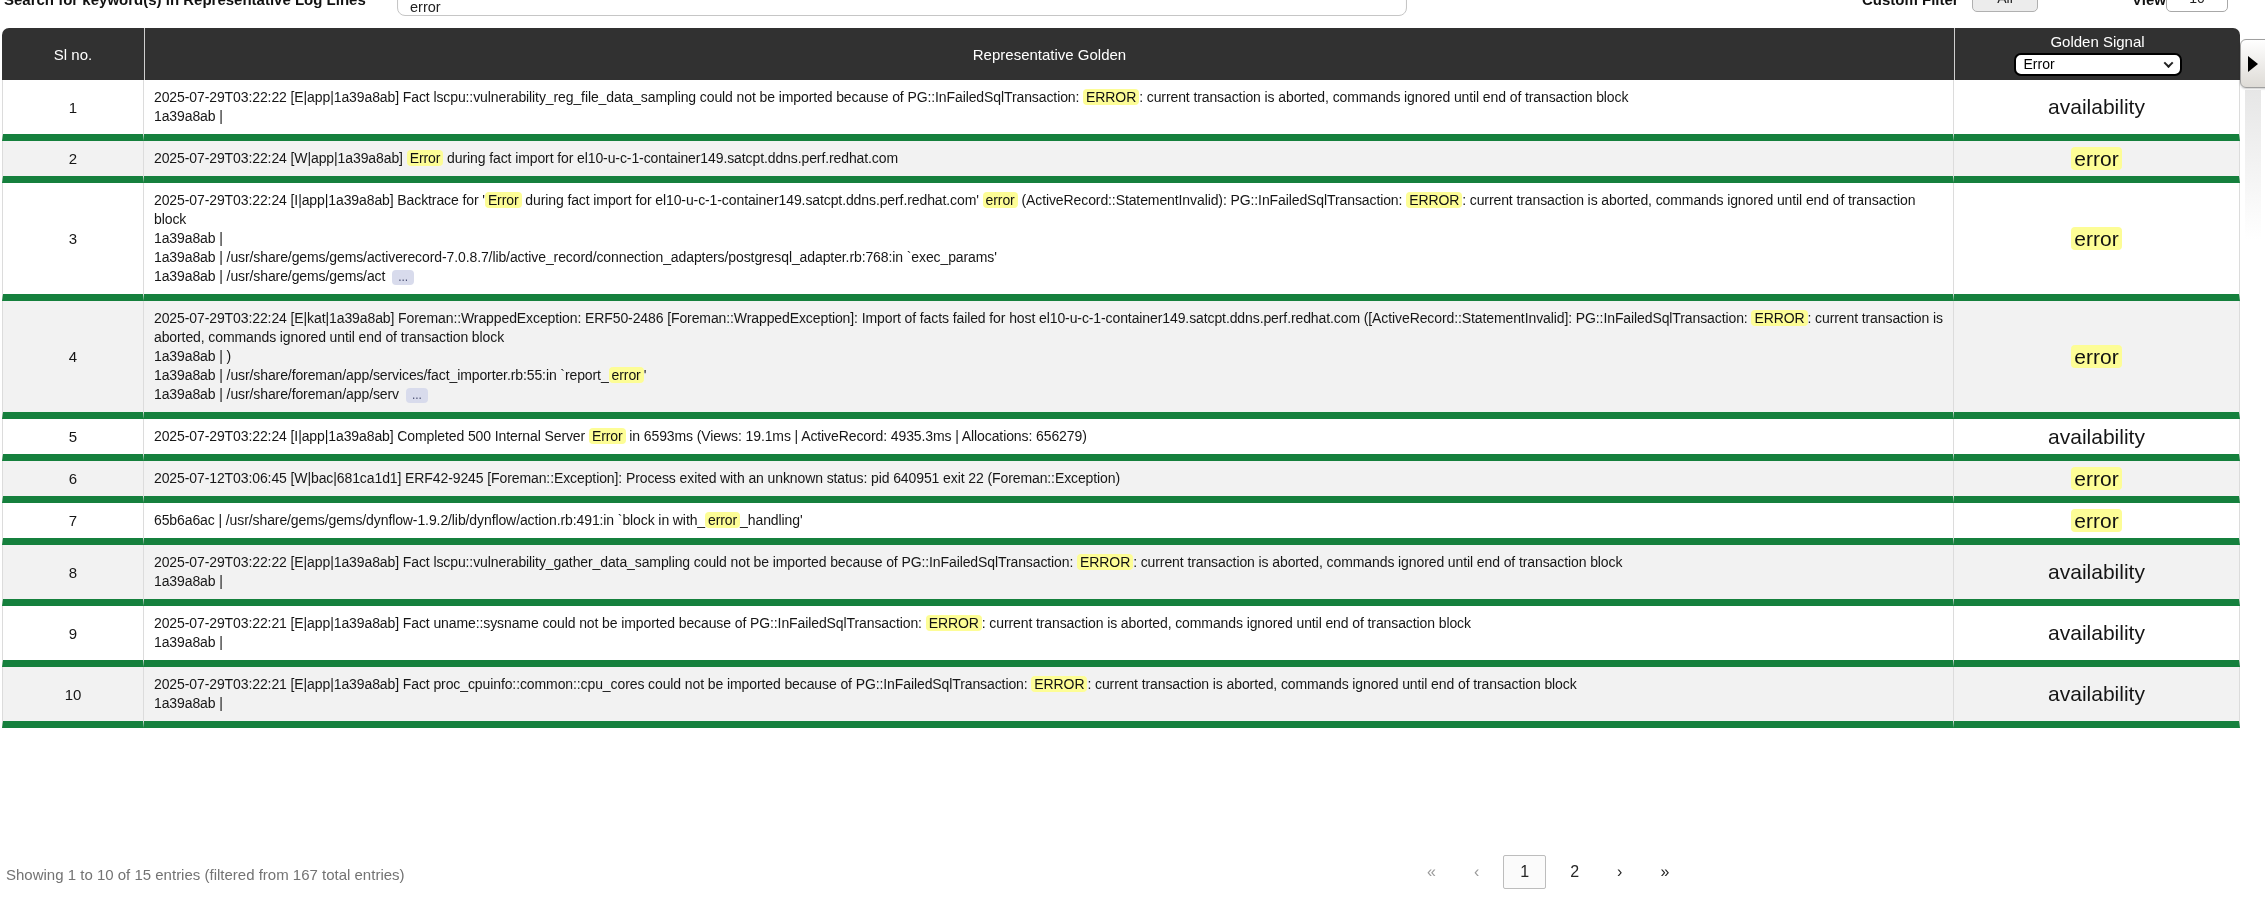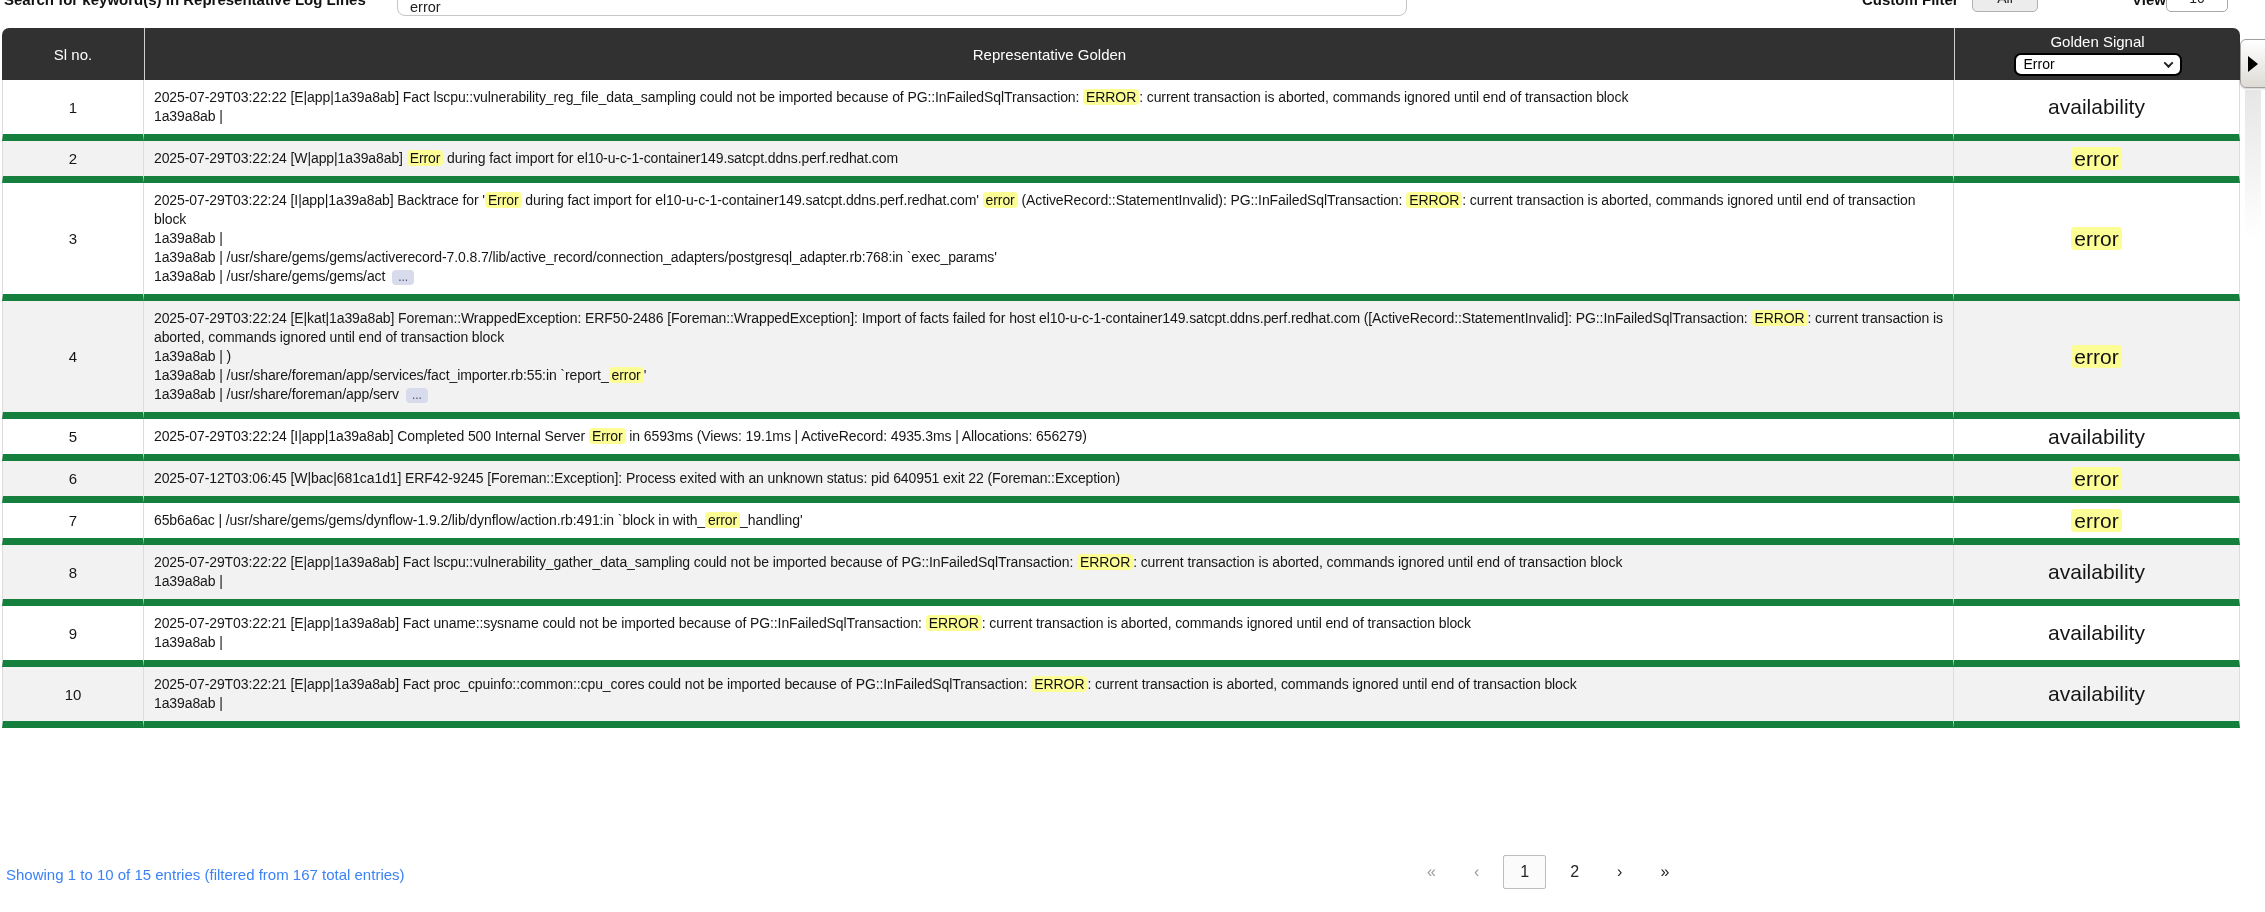--- a/index.html
+++ b/index.html
@@ -45,21 +45,21 @@
   .cell-log { padding:8px 10px; font-size:14px; letter-spacing:-0.1px; }
   .ll-line { line-height:19px; word-wrap:break-word; }
   .ll-line + .ll-line { }
   .cell-signal { text-align:center; font-size:21px; }
   mark.hl { background:#fdfd96; color:#111; padding:0 3px; border-radius:4px; }
   .ellipsis-btn { display:inline-block; background:#d8dbec; color:#4a4f72; border-radius:4px;
     padding:1px 6px 2px 6px; font-size:12px; line-height:12px; margin-left:7px;
     vertical-align:middle; cursor:pointer; }
 
   
-  .info { position:absolute; left:6px; top:866px; font-size:15px; color:#3b82f6; }
+  .info { position:absolute; left:6px; top:866px; font-size:15px; color:#737373; }
   .pagination { position:absolute; left:1408px; top:855px; display:flex; align-items:center; }
   .pg { padding:8px 14px; font-size:16px; color:#262626; cursor:pointer; margin:0 5px; }
   .pg.disabled { color:#9b9b9b; cursor:default; }
   .pg.current { border:1px solid #bdbdbd; background:#fbfbfb; border-radius:2px; padding:7px 16px; cursor:default; }
 
   
   .panel-toggle { position:absolute; left:2240px; top:39px; width:32px; height:49px;
     background:linear-gradient(#ffffff,#dedbd6); border:1px solid #9f9f9f; border-radius:6px;
     display:flex; align-items:center; padding-left:7px; cursor:pointer;
     box-shadow:0 1px 2px rgba(0,0,0,.2); }

